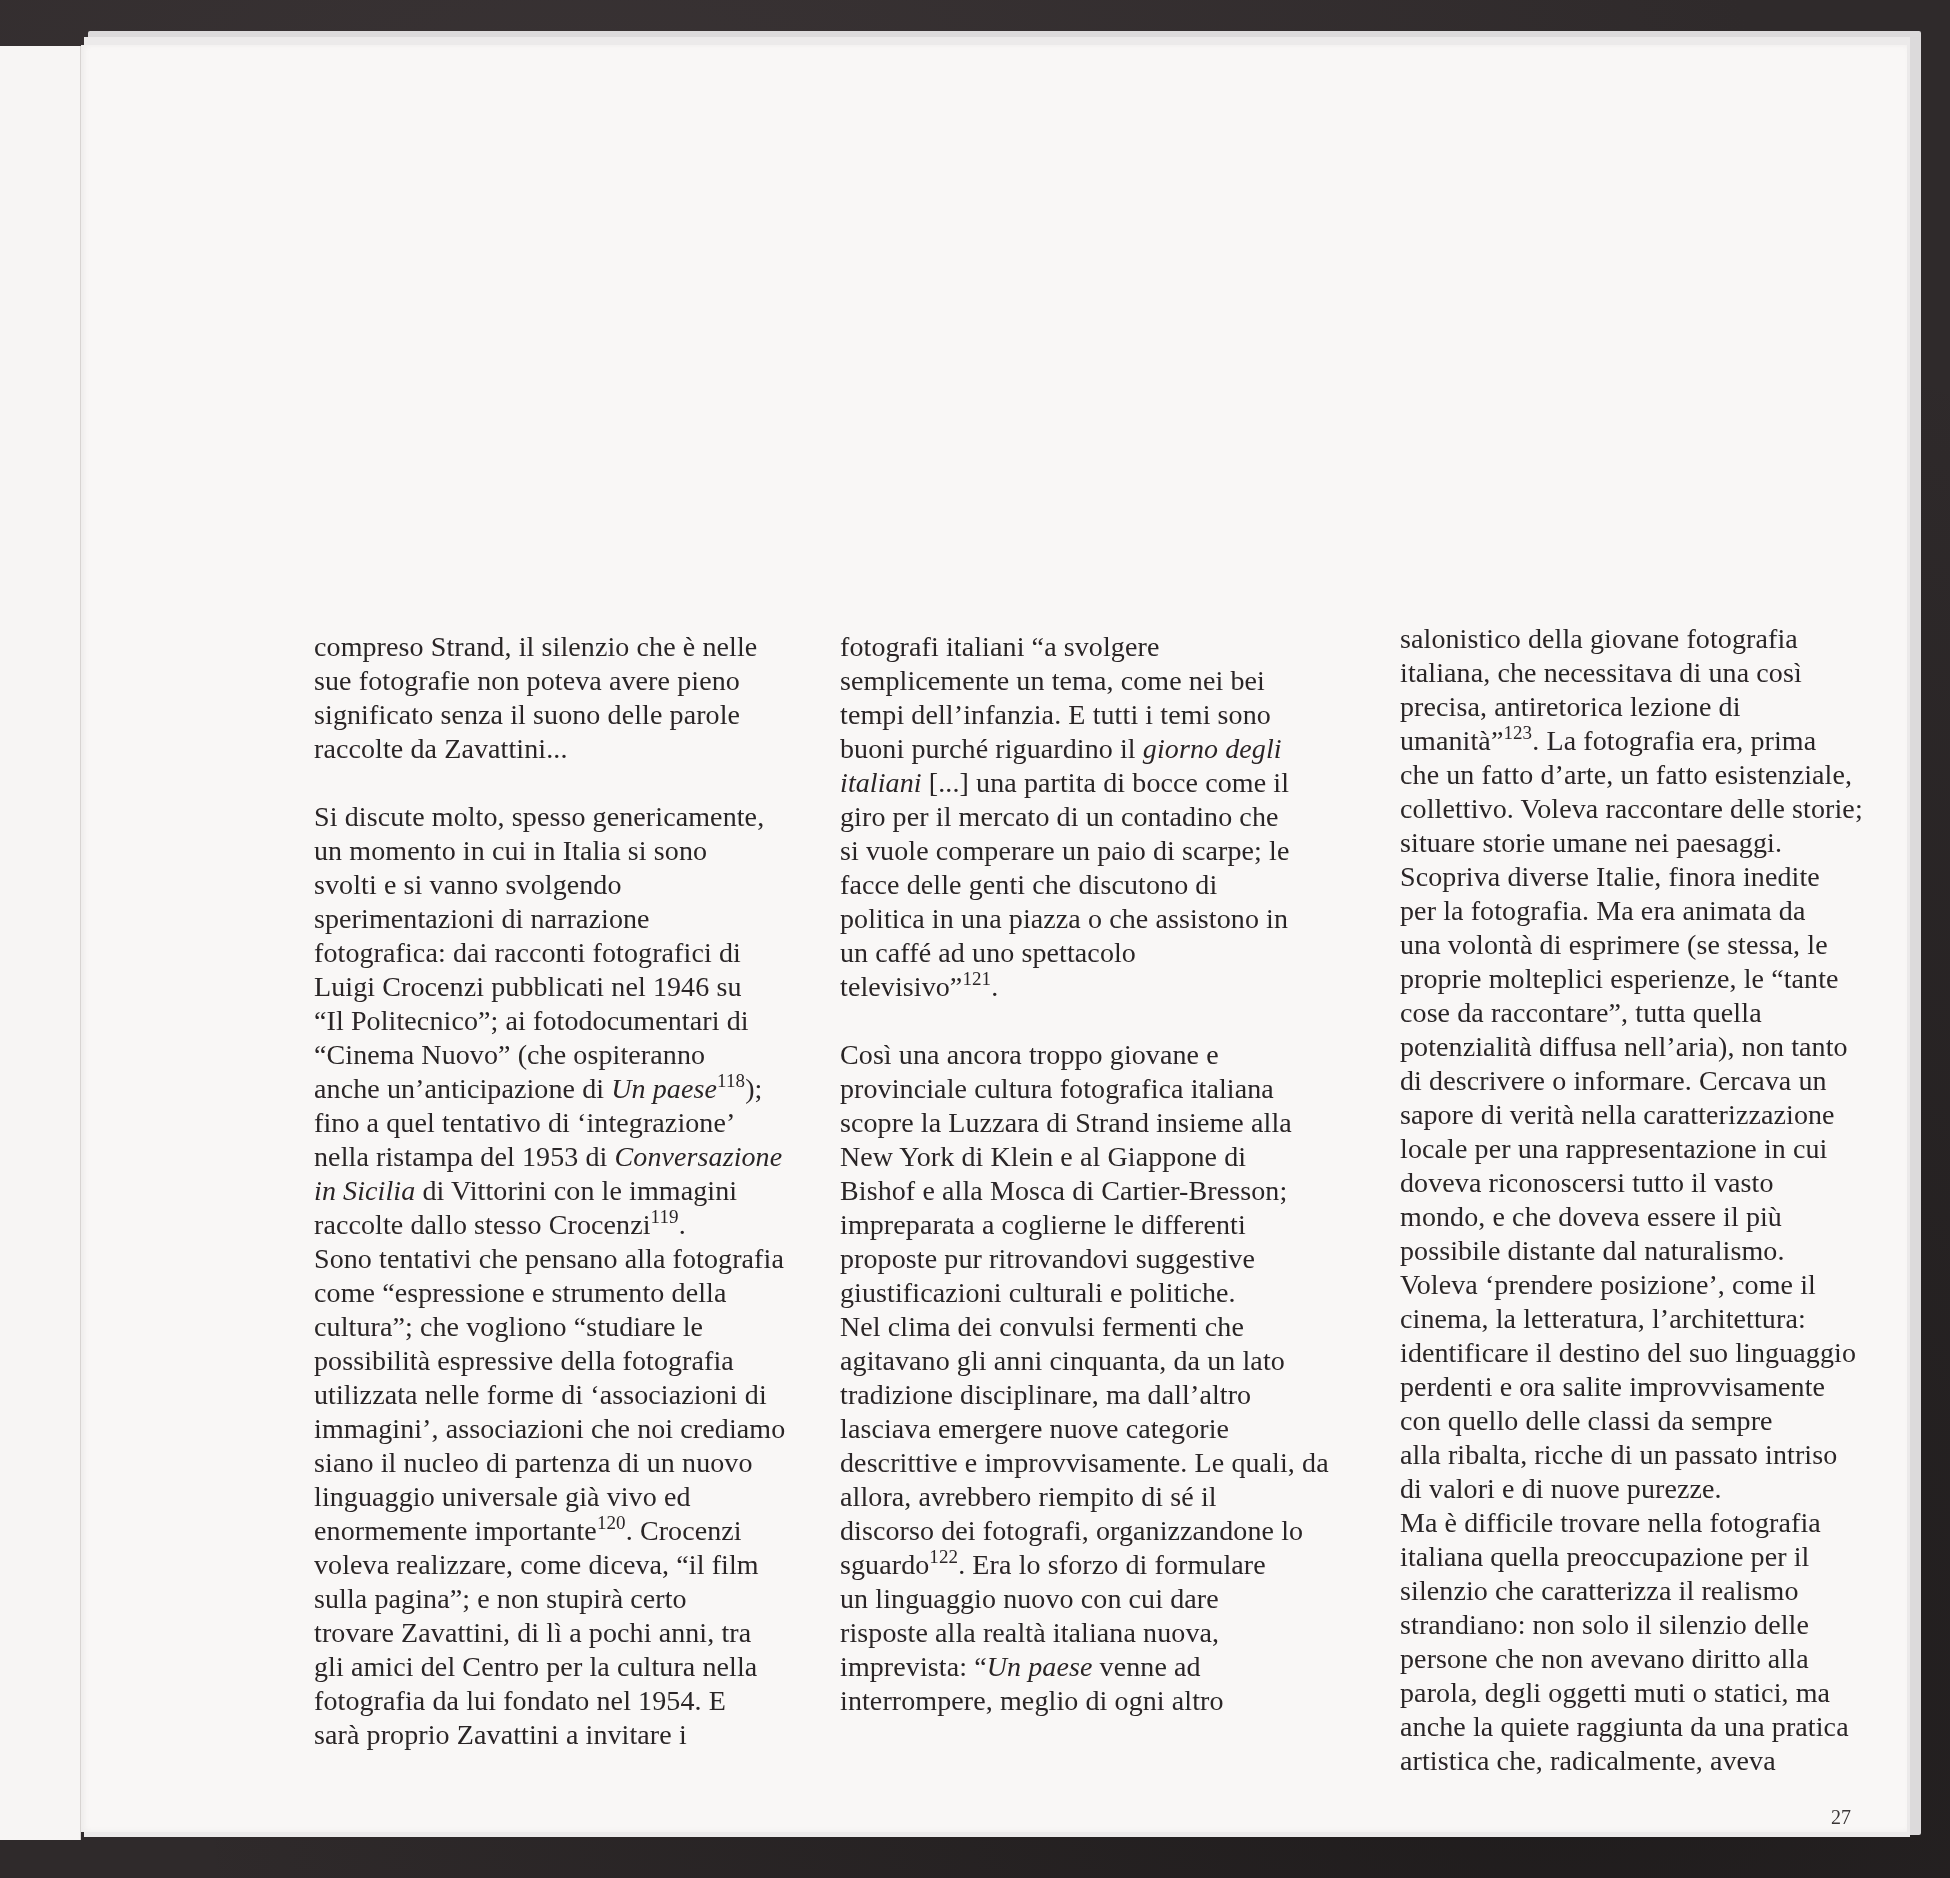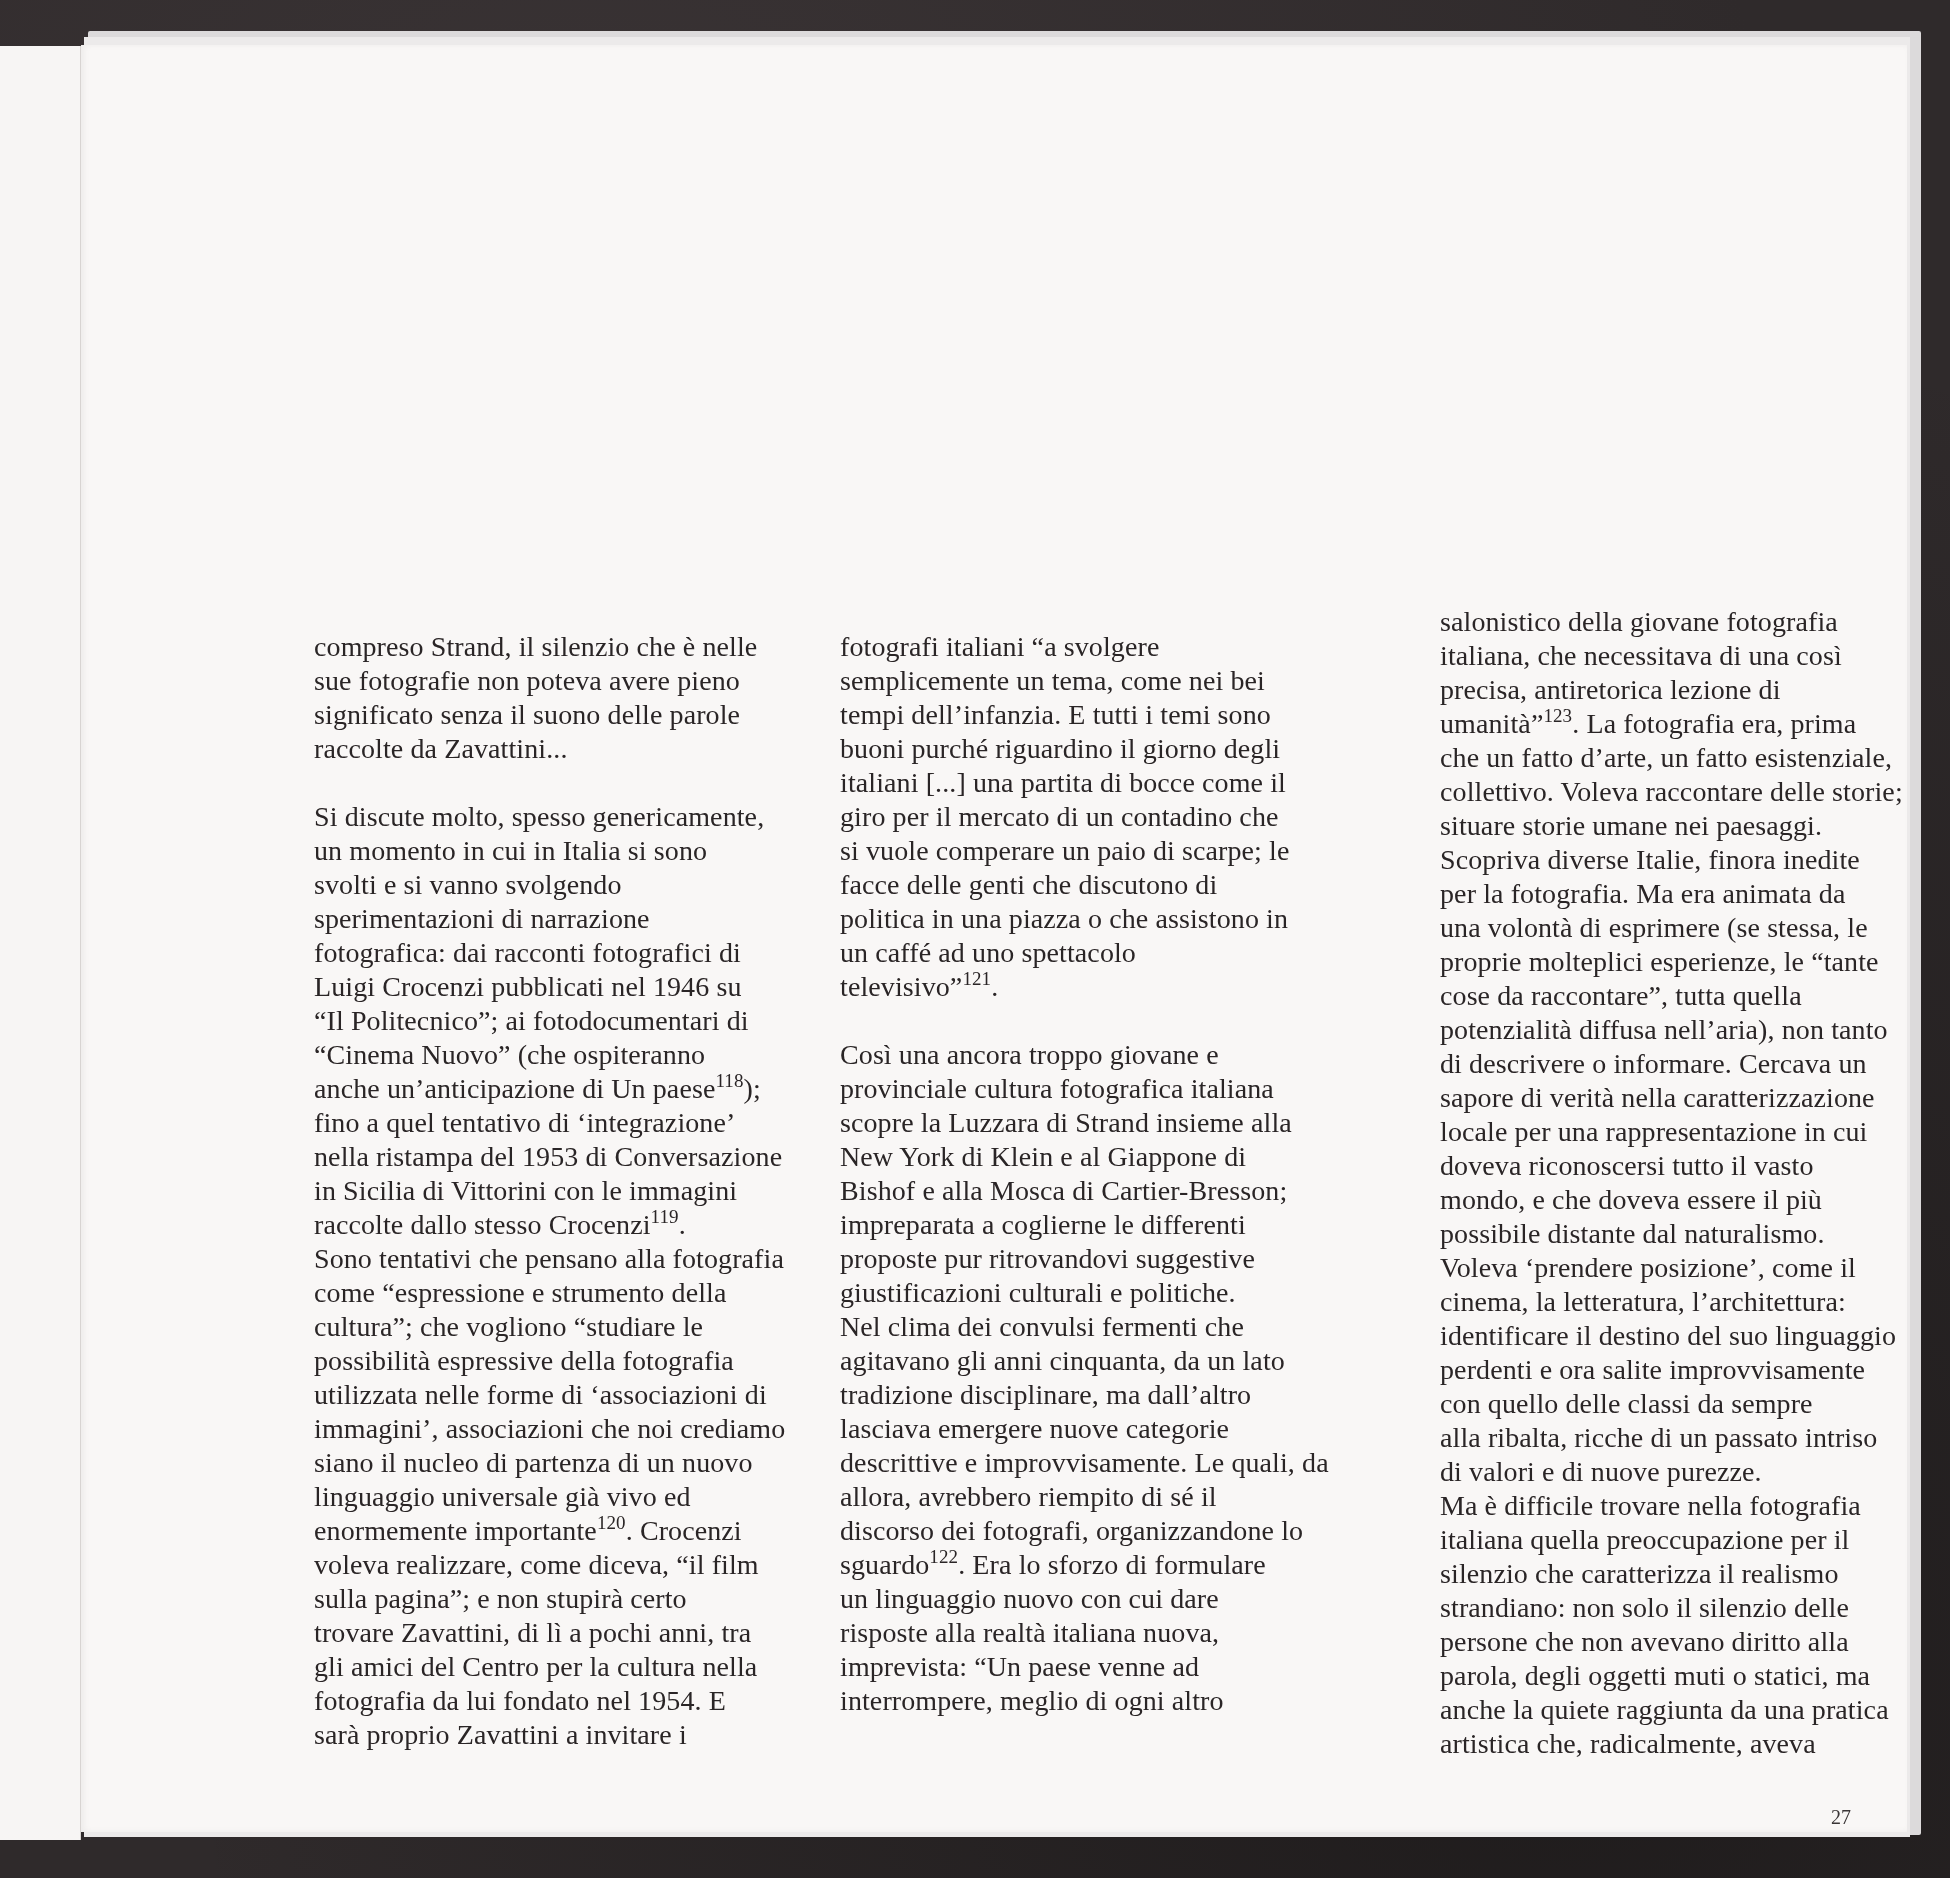--- a/index.html
+++ b/index.html
@@ -35,24 +35,24 @@
       box-shadow: inset 2.9px 0 5.9px rgba(0,0,0,0.05);
     }
     .column {
       position: absolute; top: 585px; width: 507px;
       color: #2a2526;
       font-size: 28px; line-height: 34px;
       letter-spacing: 0.1px;
     }
     .col-1 { left: 233px; }
     .col-2 { left: 759px; }
-    .col-3 { left: 1319px; top: 560px; margin-left: 40px; }
+    .col-3 { left: 1319px; top: 577px; }
     .line { display: block; white-space: nowrap; }
     .gap { display: block; height: 34px; }
-    .it { }
+    .it { font-style: italic; }
     sup { font-size: 19px; line-height: 0; vertical-align: 10.7px; }
     .page-number {
       position: absolute; left: 1750px; top: 1761px;
       font-size: 20px; color: #3a3536;
       font-family: "Liberation Serif", serif;
     }
   </style>
 </head>
 <body>
 

